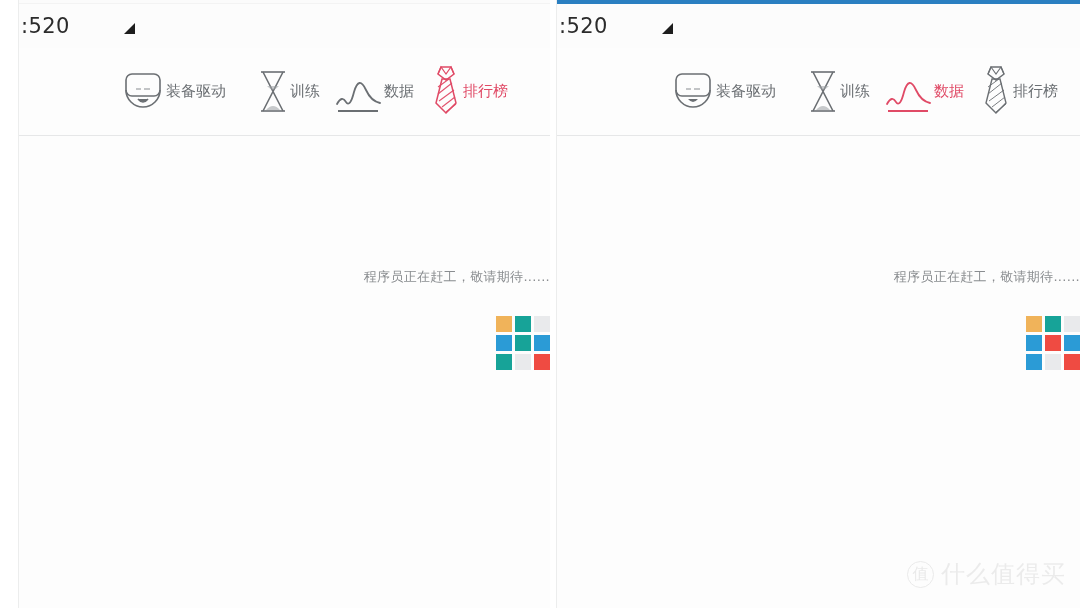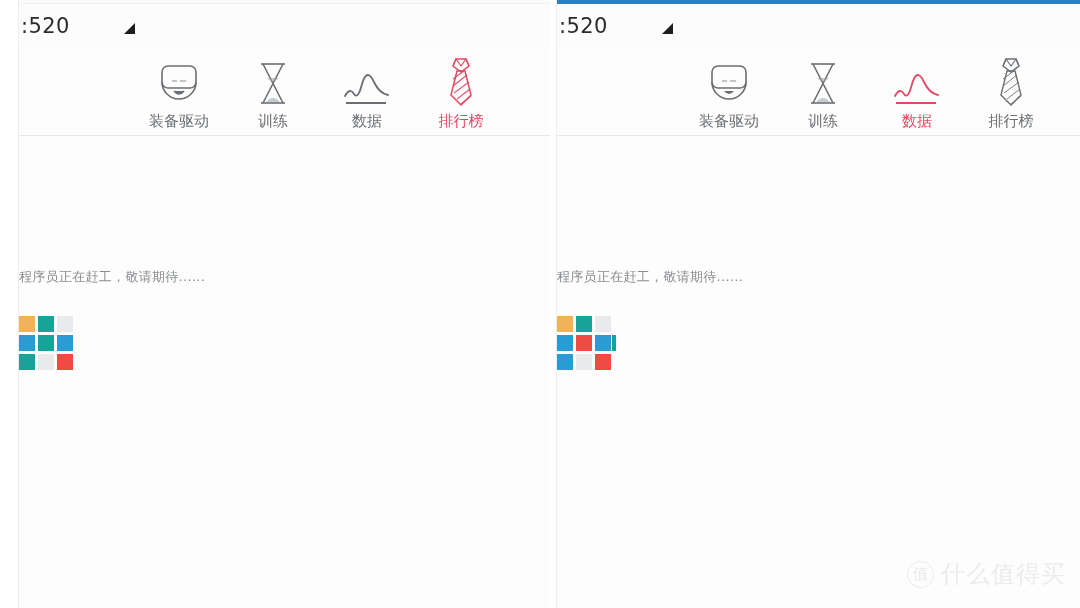--- a/index.html
+++ b/index.html
@@ -97,24 +97,24 @@
     content: "";
     position: absolute;
     left: 0; right: 0; bottom: 0;
     height: 1px;
     background: #e6e7e8;
   }
 
   .tab {
     width: 94px;
     display: flex;
-    flex-direction: column;
+    flex-direction: row;
     align-items: center;
     justify-content: flex-end;
-    padding-bottom: 5px;
+    padding-bottom: 21px;
   }
 
   .tab-icon {
     height: 52px;
     display: flex;
     align-items: flex-end;
     justify-content: center;
   }
 
   .tab-label {
@@ -126,21 +126,21 @@
   }
   .tab.active .tab-label { color: #e04a66; }
 
   
   .content {
     position: relative;
     height: calc(608px - 88px - 44px - 4px);
     background: #fdfdfd;
     display: flex;
     flex-direction: column;
-    align-items: flex-start;
+    align-items: flex-end;
   }
 
   .placeholder-text {
     margin-top: 132px;
     font-size: 13px;
     color: #8a8d90;
     letter-spacing: .3px;
     white-space: nowrap;
   }
 

